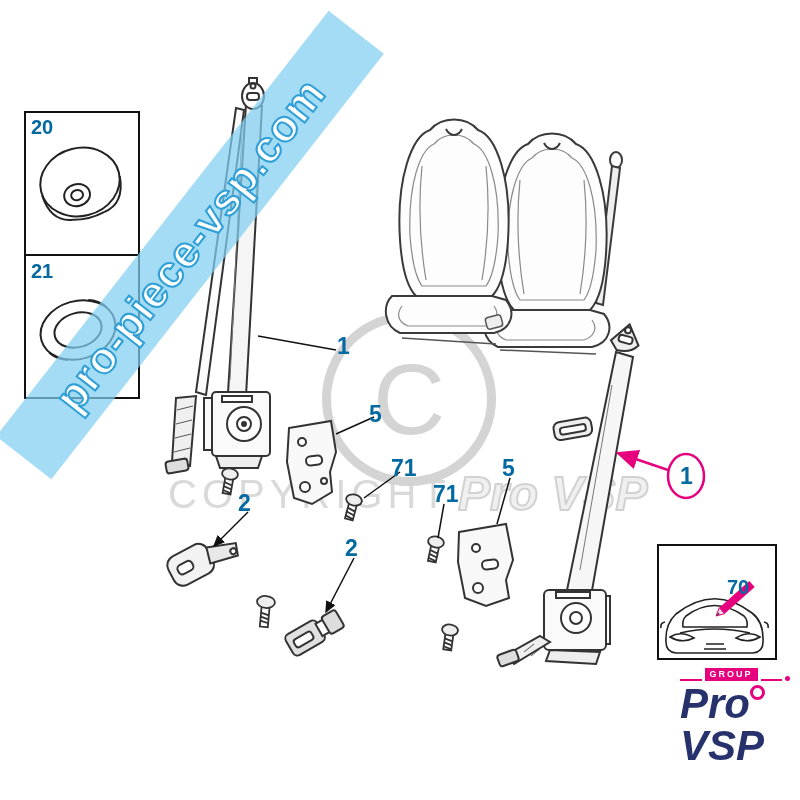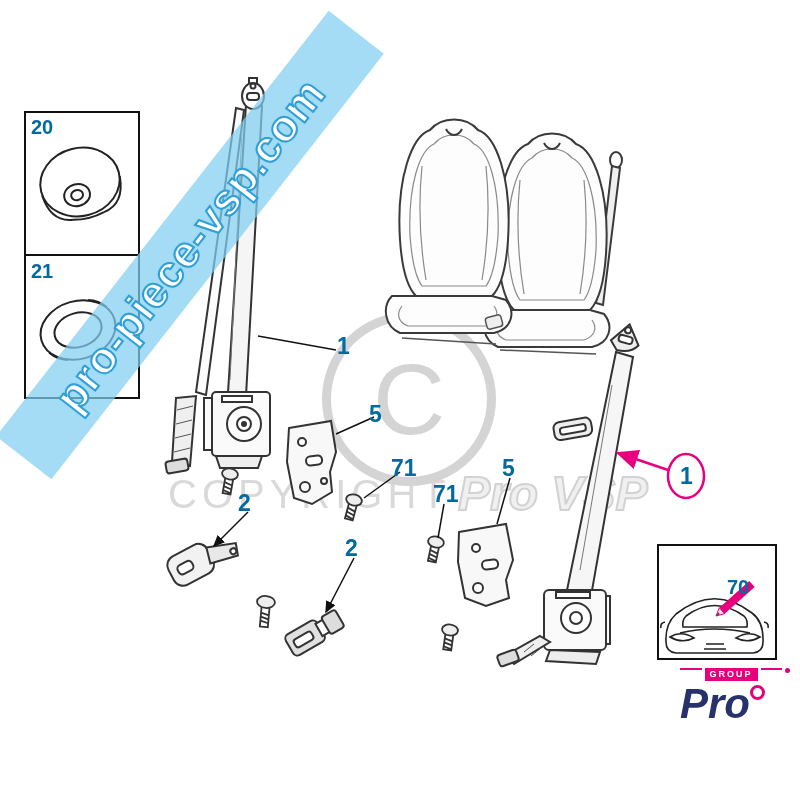--- a/index.html
+++ b/index.html
@@ -49,21 +49,21 @@
     transform:rotate(-52deg);
     display:flex;align-items:center;justify-content:center;
   }
   .banner span{
     font-size:44px;font-weight:700;color:#fff;letter-spacing:1px;white-space:nowrap;
     -webkit-text-stroke:2px #2f9fd6;
     text-shadow:0 0 2px #57b9e4;
   }
   
   .logo{position:absolute;z-index:5;left:680px;top:668px;width:110px;}
-  .ribbon{display:flex;align-items:flex-start;gap:3px;}
+  .ribbon{display:flex;align-items:flex-end;gap:3px;}
   .ribbon .bar{height:2px;background:#e6007e;flex:1;}
   .ribbon .tag{
     background:#e6007e;color:#fff;font-size:9px;font-weight:700;letter-spacing:2px;
     padding:2px 5px;line-height:1;
   }
   .ribbon .dot{width:5px;height:5px;border-radius:50%;background:#e6007e;}
   .logo-line{position:relative;font-size:42px;font-style:italic;font-weight:800;color:#27316b;line-height:1.0;}
   .logo-pro{margin-top:2px;}
   .logo-ring{
     position:absolute;left:70px;top:2px;width:9px;height:9px;border:3px solid #e6007e;border-radius:50%;background:#fff;
@@ -301,15 +301,18 @@
     <div class="ribbon">
       <span class="bar"></span>
       <span class="tag">GROUP</span>
       <span class="bar"></span>
       <span class="dot"></span>
     </div>
     <div class="logo-line logo-pro">
       <span>Pro</span>
       <span class="logo-ring"></span>
     </div>
+    <div class="logo-line">
+      <span>VSP</span>
+    </div>
   </div>
 
 </div>
 
 </body></html>

